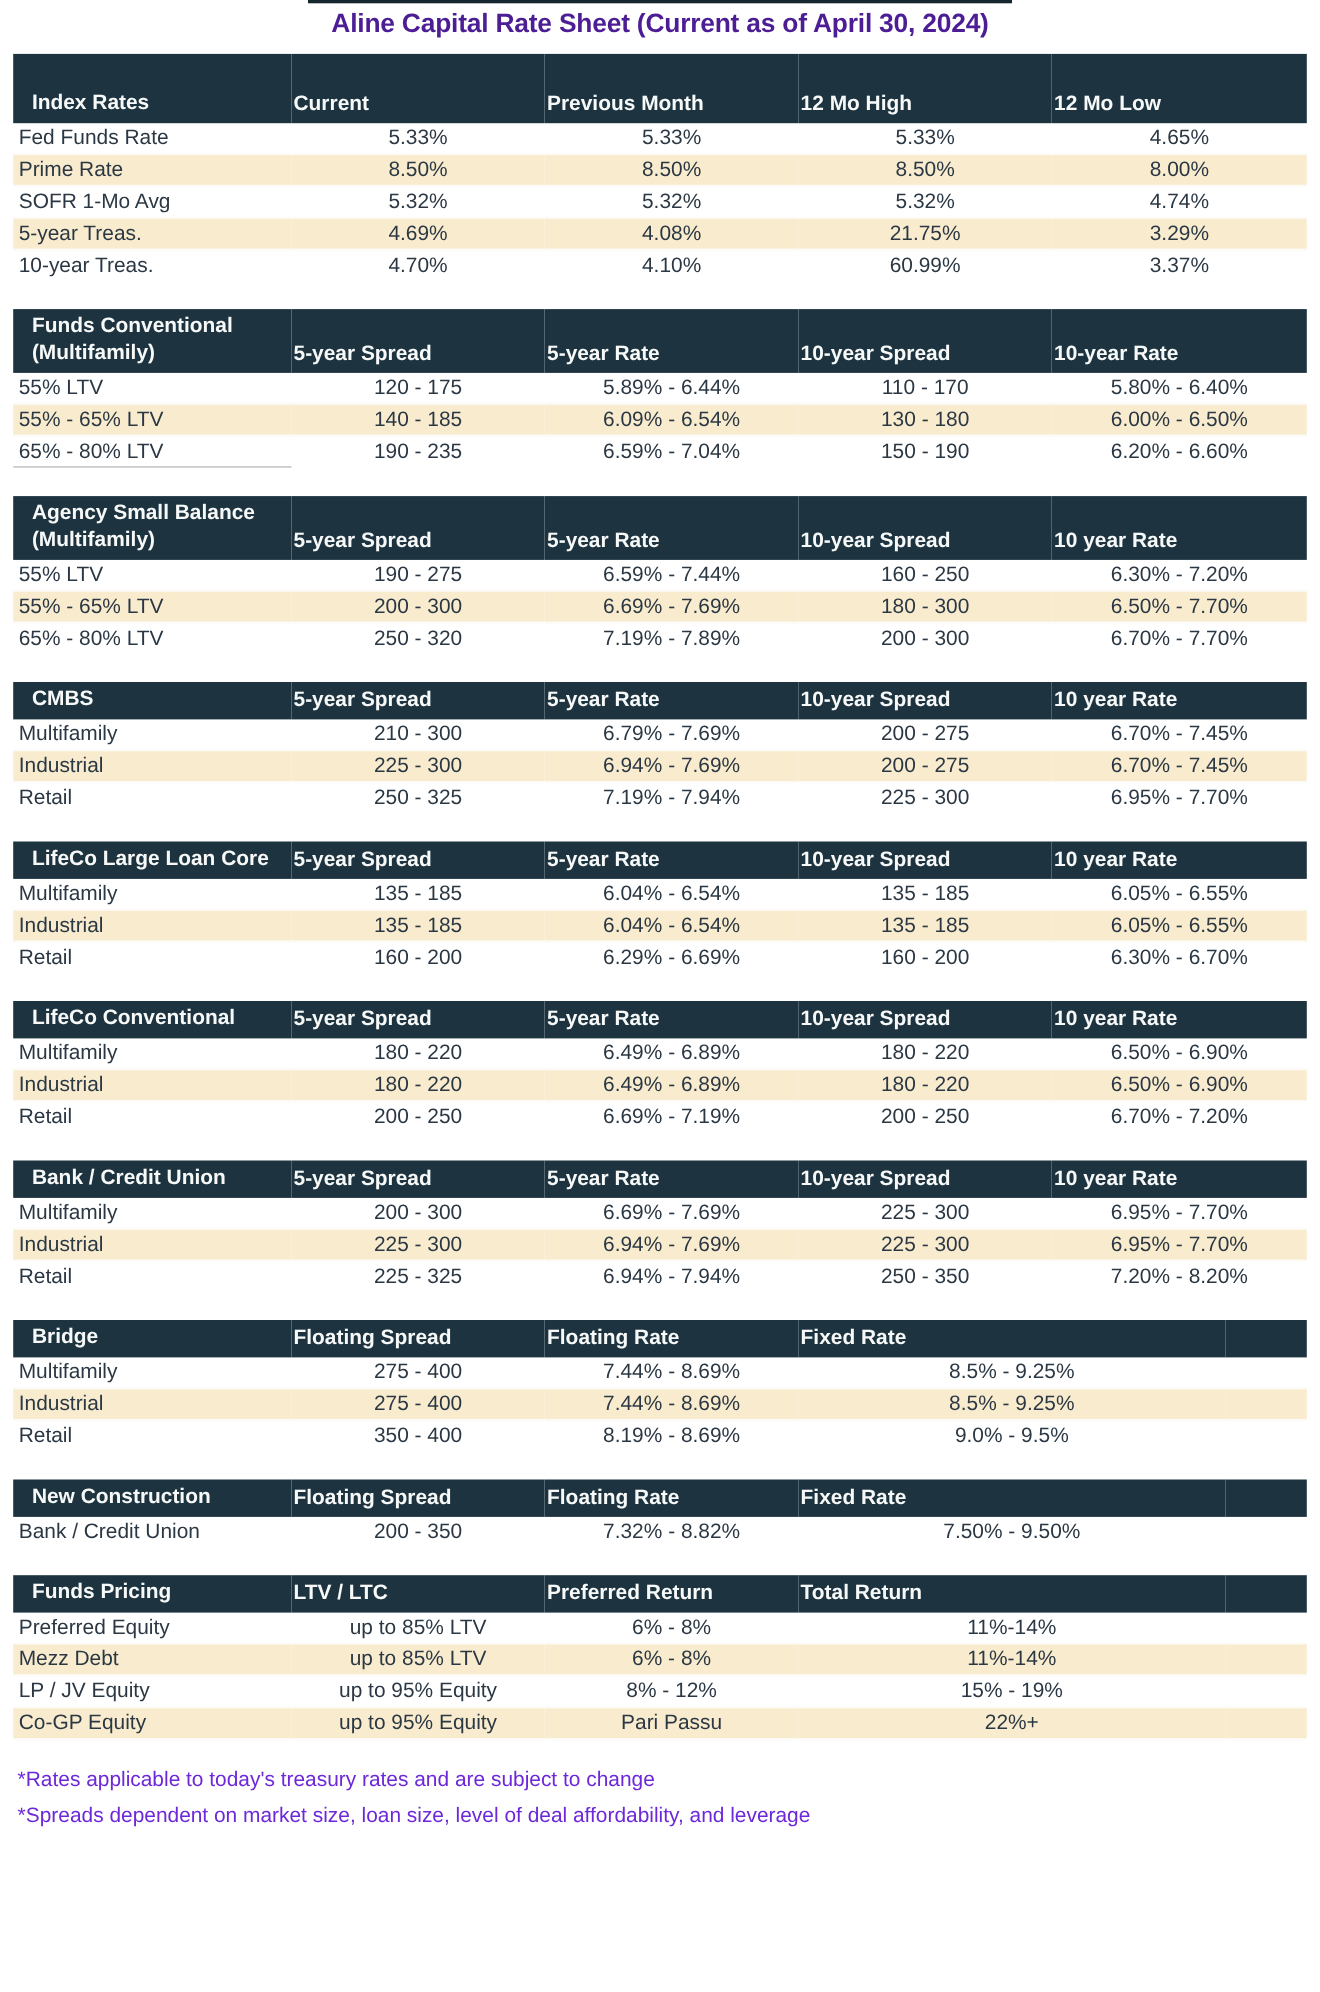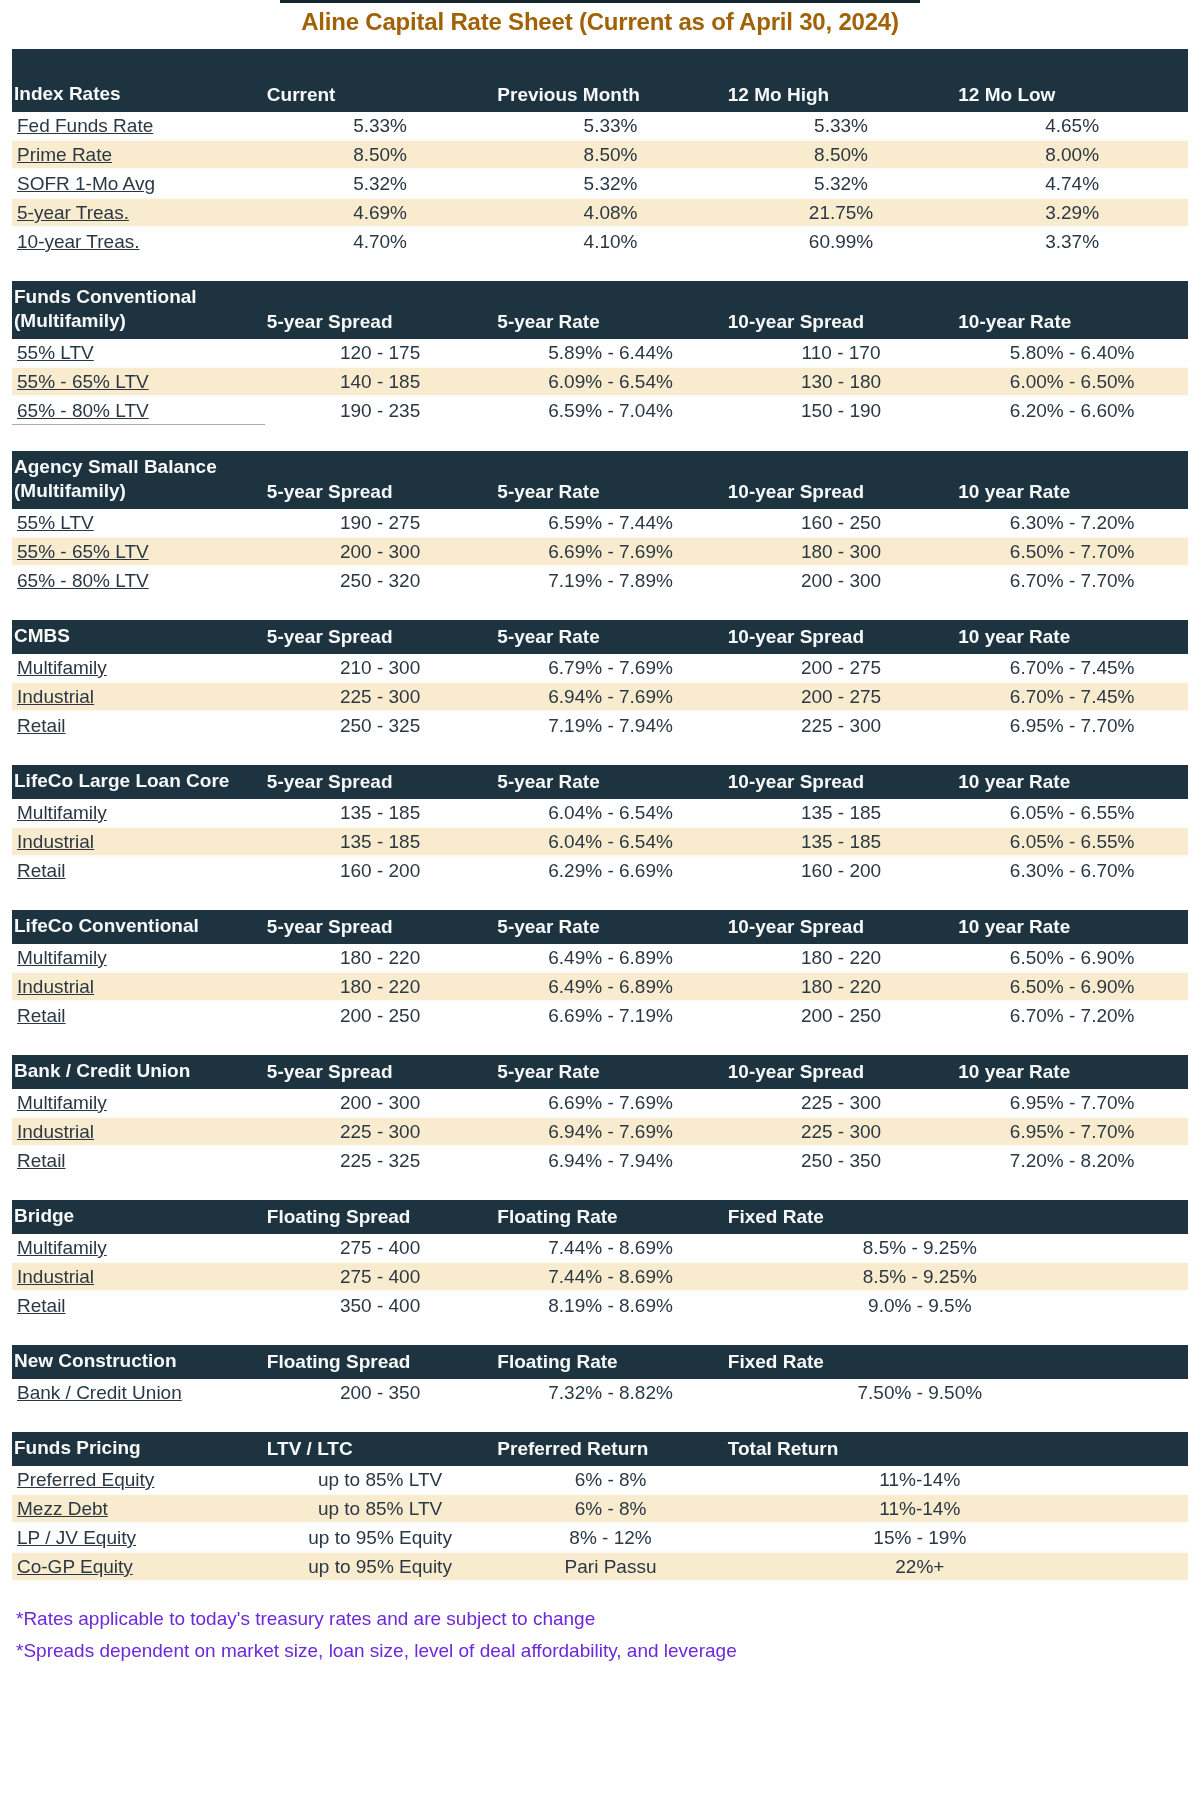--- a/index.html
+++ b/index.html
@@ -5,40 +5,40 @@
   html, body { margin: 0; padding: 0; background: #ffffff; }
   body {
     width: 1200px; height: 1811px; overflow: hidden;
     font-family: "Liberation Sans", sans-serif;
     -webkit-font-smoothing: antialiased;
   }
   .page { padding: 0 12px; }
   .top-line { width: 640px; height: 3px; background: #16262e; margin: 0 auto; }
   h1.title {
     font-size: 24px; font-weight: 700; text-align: center;
-    color: #a16207; margin: 5px 0 13px; letter-spacing: -0.2px;
+    color: #4c1d95; margin: 5px 0 13px; letter-spacing: -0.2px;
   }
   table.rate-table {
     width: 100%; border-collapse: collapse; table-layout: fixed;
     margin: 0 0 26px 0;
   }
   table.rate-table thead th {
     background: #1d3440; color: #f7f9f8;
     font-size: 19px; font-weight: 700;
     text-align: left; vertical-align: bottom;
     padding: 4px 2px 6px 2px; line-height: 23px;
   }
   table.rate-table.tall thead th { height: 53px; }
-  table.rate-table thead th.label-col { text-align: left; padding-left: 2px; }
+  table.rate-table thead th.label-col { text-align: left; padding-left: 17px; }
   .name-line { display: block; line-height: 24px; }
   table.rate-table tbody td {
     font-size: 19px; color: #2b3844; text-align: center;
     height: 27px; padding: 0 2px; line-height: 25px;
   }
-  table.rate-table tbody td.label-col { text-align: left; padding-left: 5px; text-decoration: underline; }
+  table.rate-table tbody td.label-col { text-align: left; padding-left: 5px; }
   table.rate-table tbody tr:nth-child(even) {
     background: #f9ecce;
     border-top: 2px solid #fcfbf7; border-bottom: 2px solid #fcfbf7;
   }
   td.cell-underline { border-bottom: 1px solid #a9aeac; }
   .footnotes { margin-top: 13px; padding-left: 4px; }
   .footnotes p { font-size: 19px; color: #6d28d9; margin: 0 0 10px 0; }
 </style>
 </head>
 <body>

